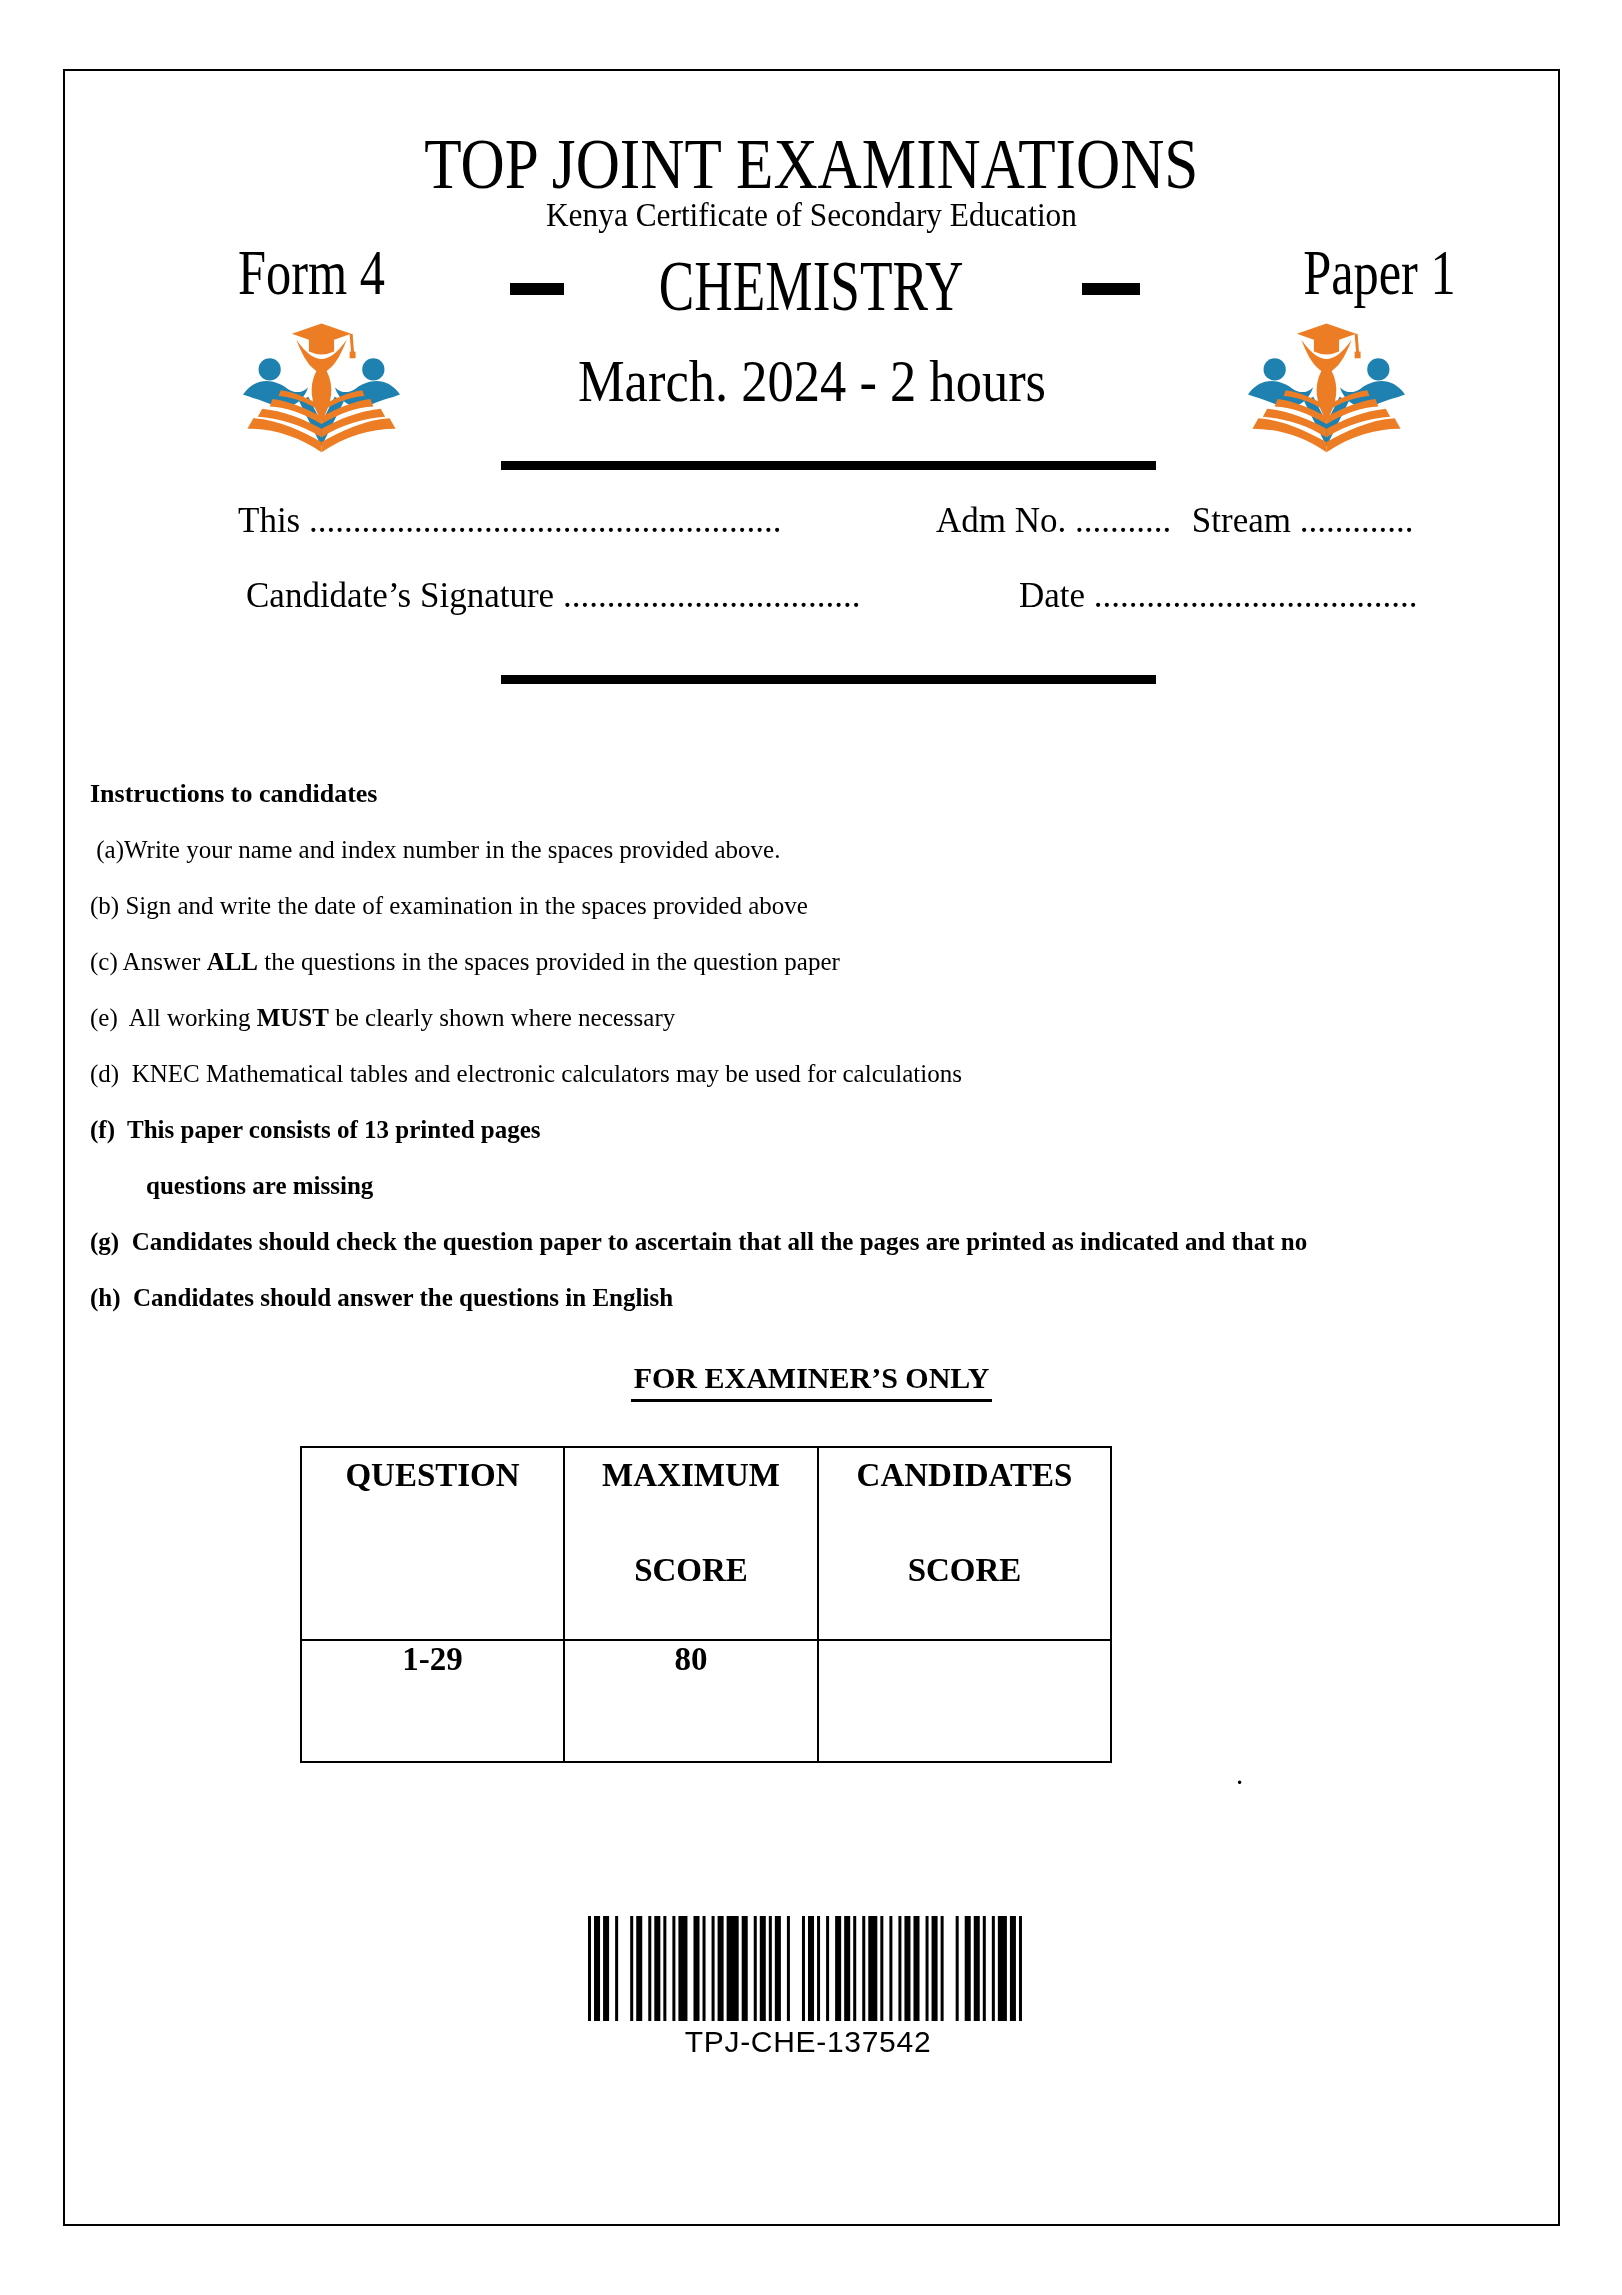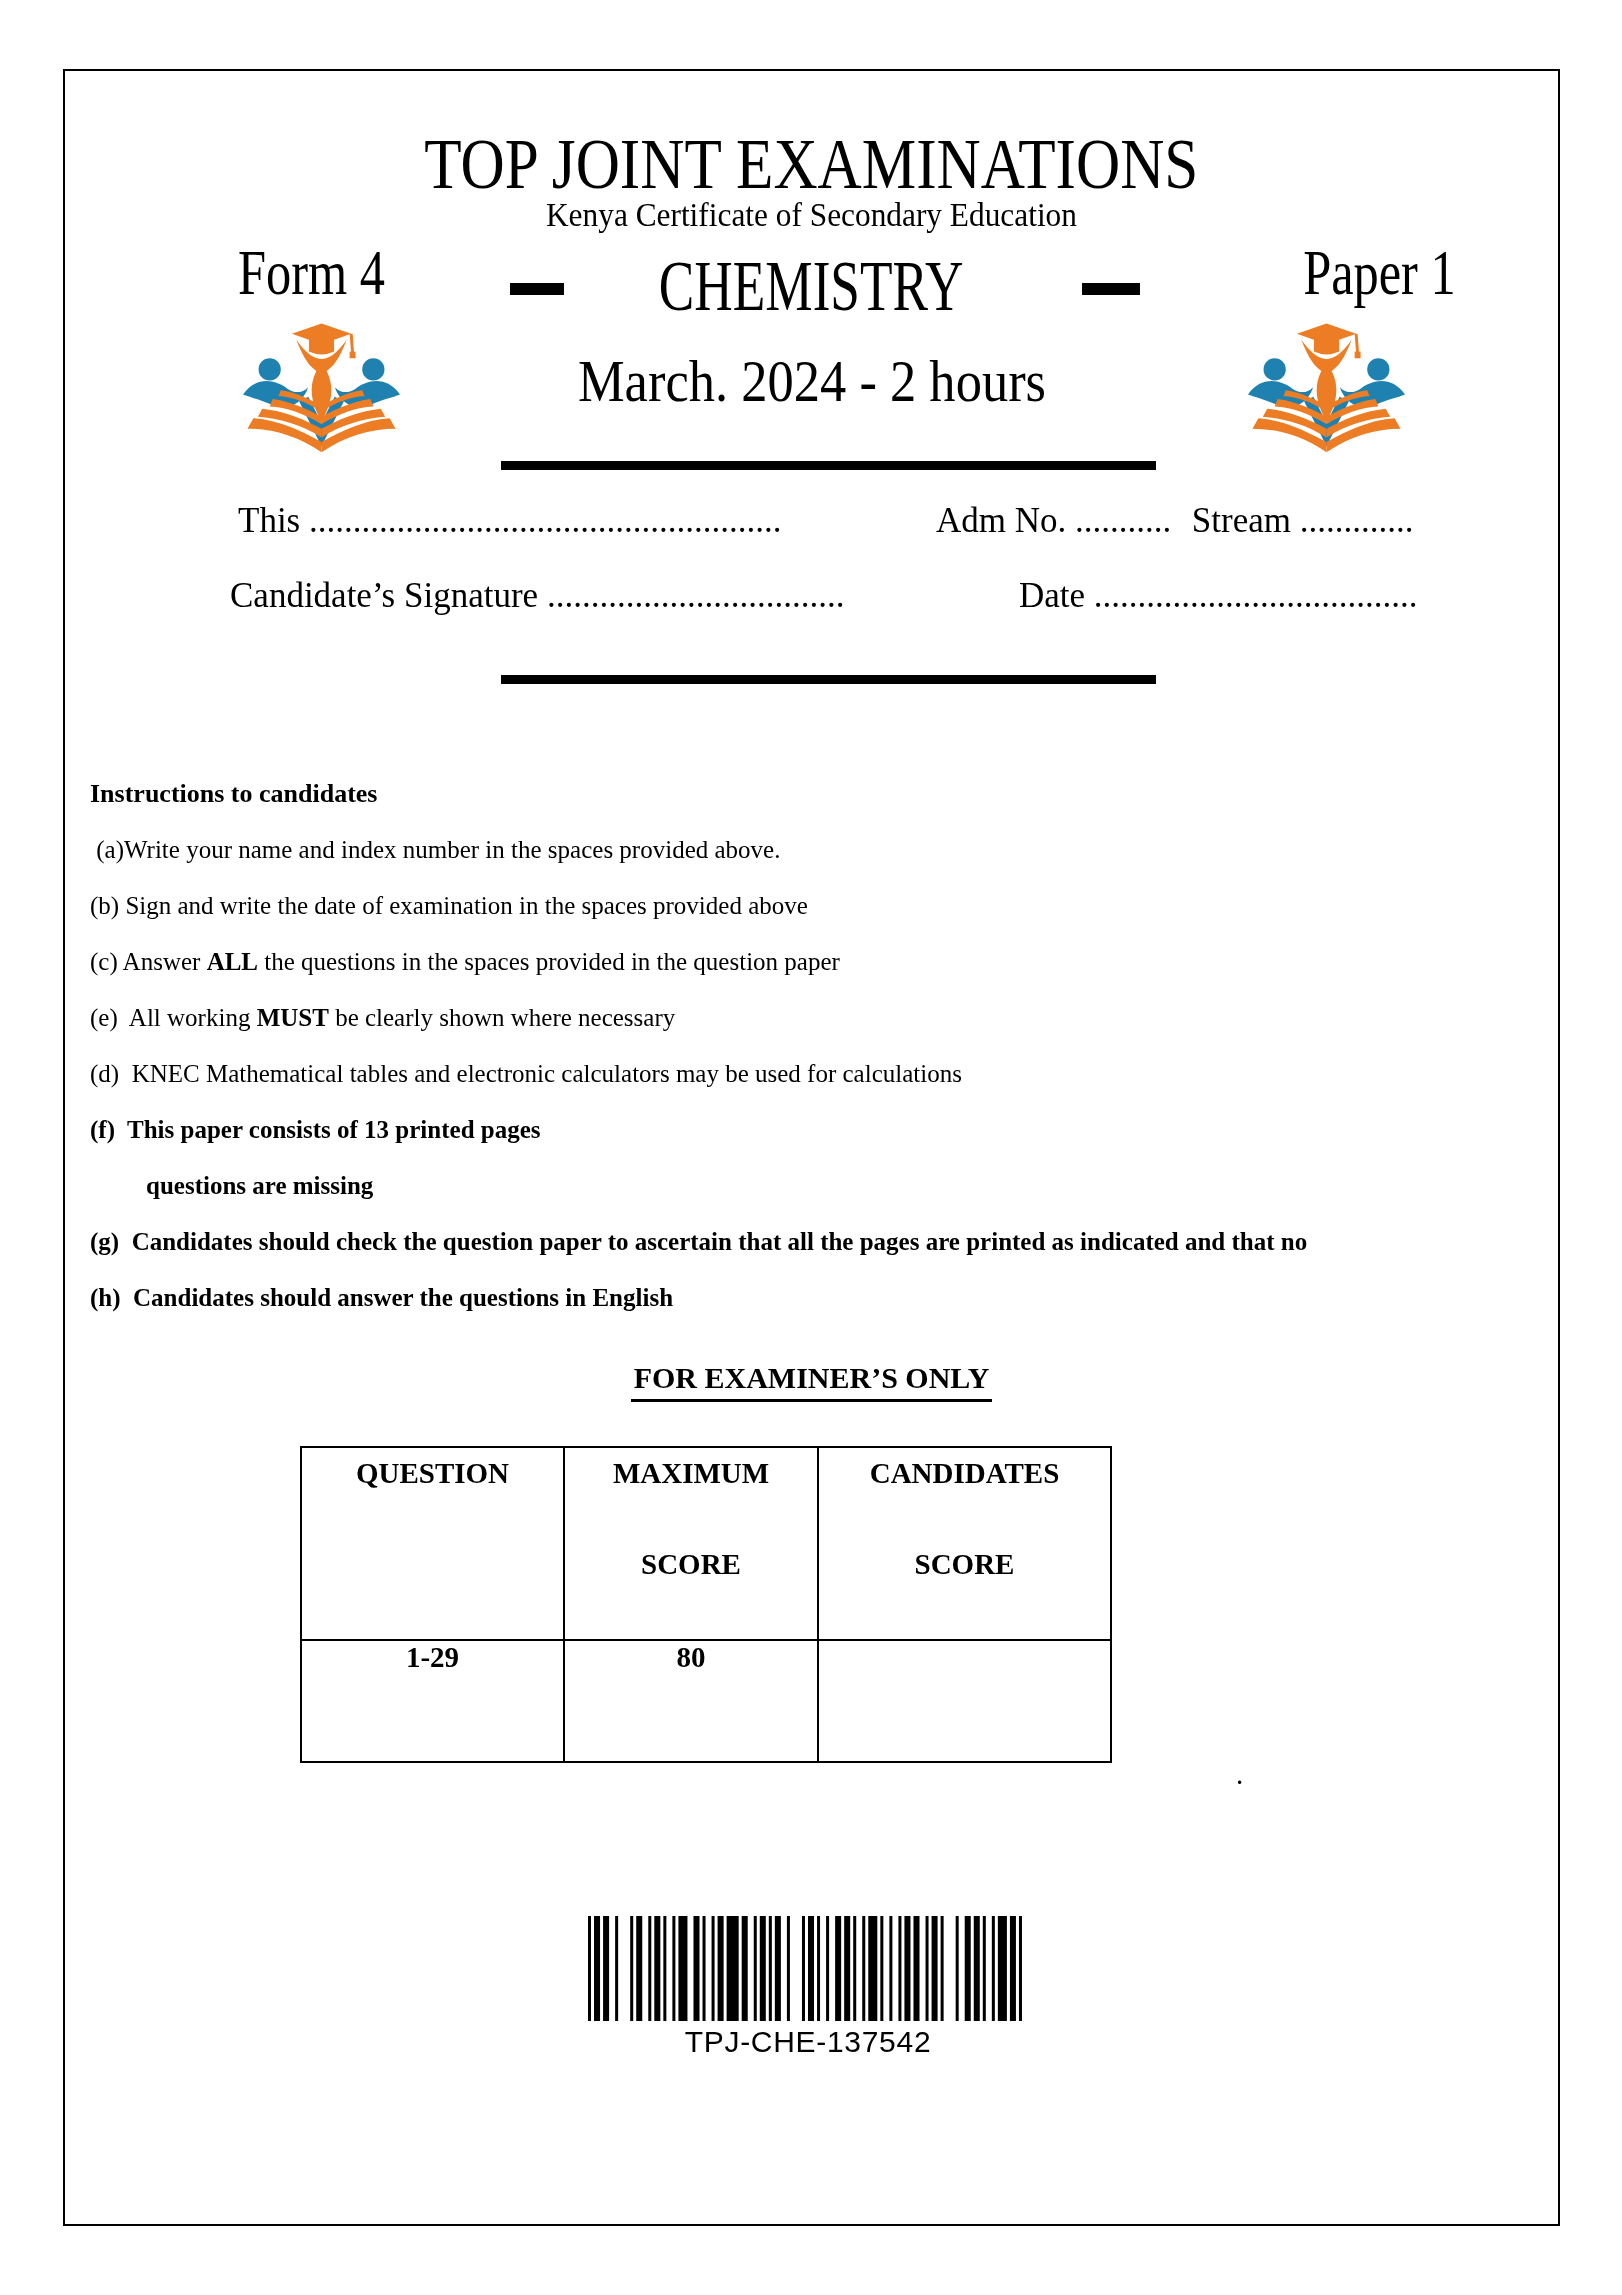--- a/index.html
+++ b/index.html
@@ -30,21 +30,21 @@
   .ins-head{font-size:26px;font-weight:bold}
   .ins-line strong{font-weight:bold}
   .cont{padding-left:56px}
   .examiner-band{top:1361px}
   .examiner-title{
     display:inline-block;font-size:30px;font-weight:bold;line-height:33px;
     border-bottom:3.9px solid #000;padding:0 2.6px 5.2px 2.6px;white-space:nowrap
   }
   table.score{
     position:absolute;left:300px;top:1446px;border-collapse:collapse;
-    table-layout:fixed;font-weight:bold;font-size:29px;
+    table-layout:fixed;font-weight:bold;font-size:33px;
   }
   table.score td{
     border:2.6px solid #000;vertical-align:top;text-align:center;padding:0;
   }
   .hcell{padding-top:9.2px}
   .h2{margin-top:58px}
   .hdr-row td{height:191px}
   .data-row td{height:120px;padding-top:7.9px}
   .stray-dot{left:1236px;top:1760px;font-size:29px;line-height:29px}
   .barcode-wrap{left:588px;top:1916px;width:440px}
@@ -122,21 +122,21 @@
 
 <div class="rule" style="top:461px"></div>
 
 <div class="fieldrow" style="left:238px;top:501px">
   <span>This ......................................................</span>
 </div>
 <div class="fieldrow" style="left:936px;top:501px">
   <span>Adm No. ...........</span>
   <span style="margin-left:11.8px">Stream .............</span>
 </div>
-<div class="fieldrow" style="left:230px;top:576px">
+<div class="fieldrow" style="left:246px;top:576px">
   <span>Candidate’s Signature ..................................</span>
 </div>
 <div class="fieldrow" style="left:1019px;top:576px">
   <span>Date .....................................</span>
 </div>
 
 <div class="rule" style="top:675px"></div>
 
 <div class="instructions">
   <div class="ins-line ins-head">Instructions to candidates</div>

